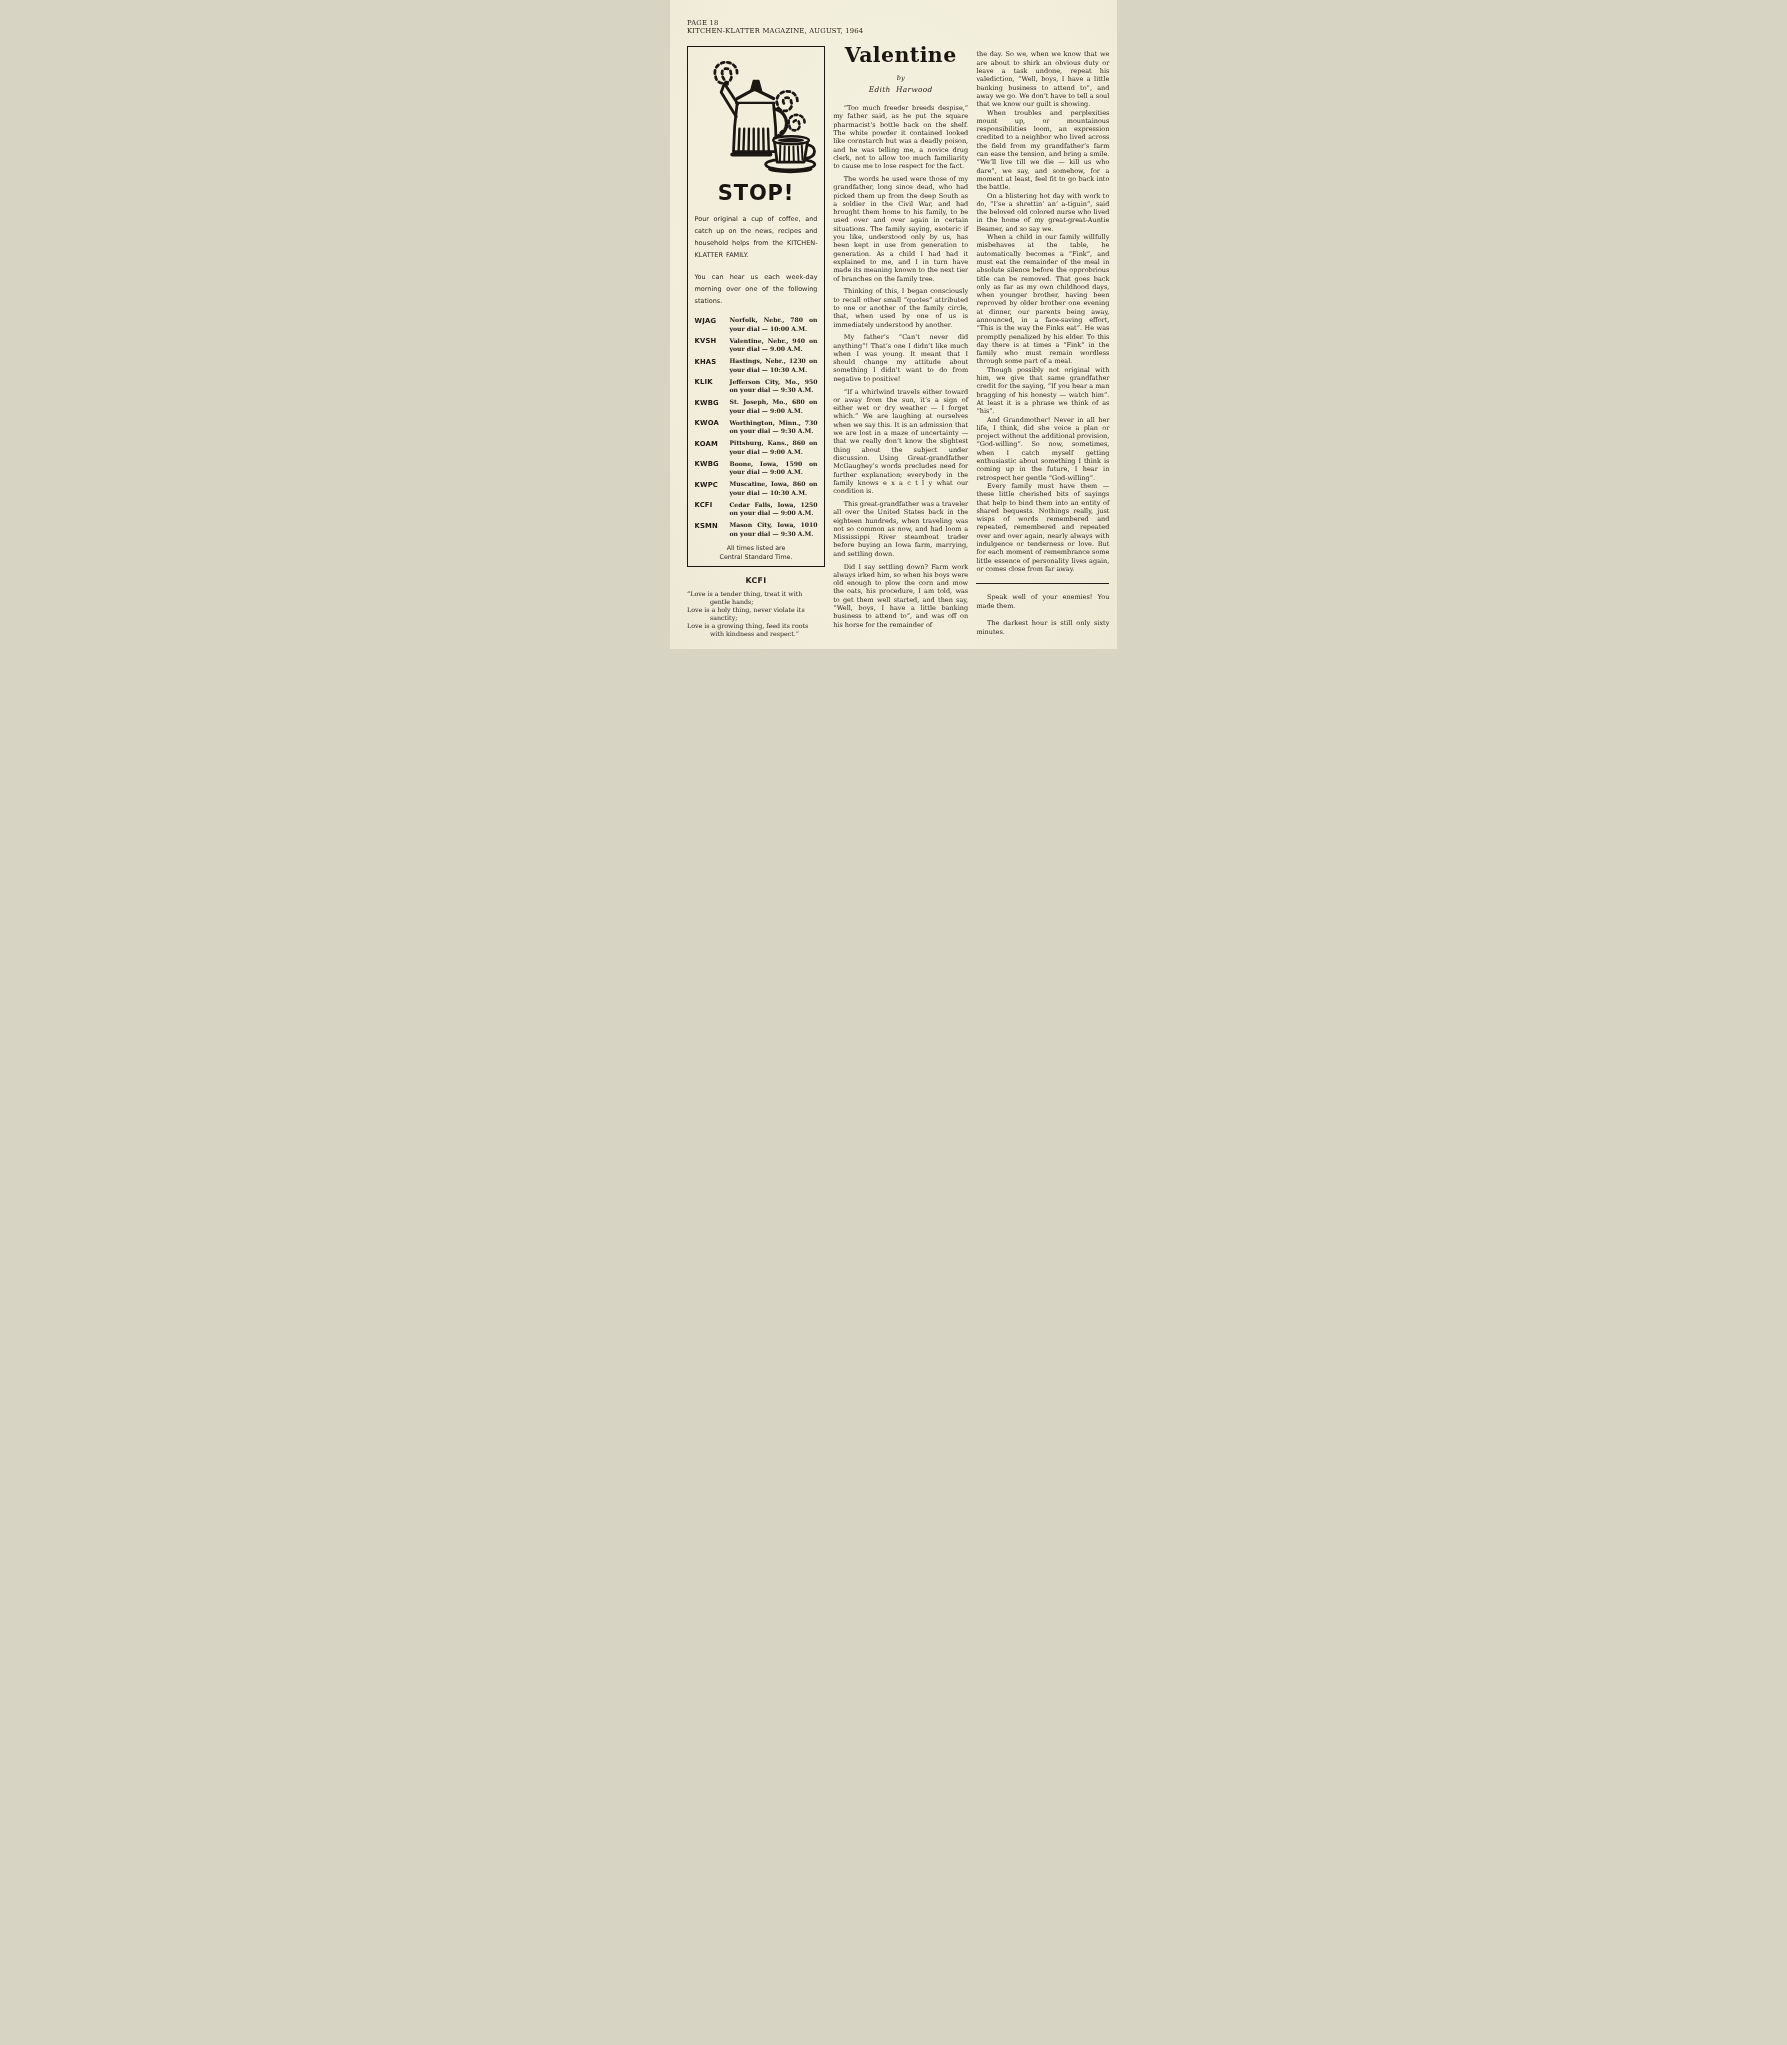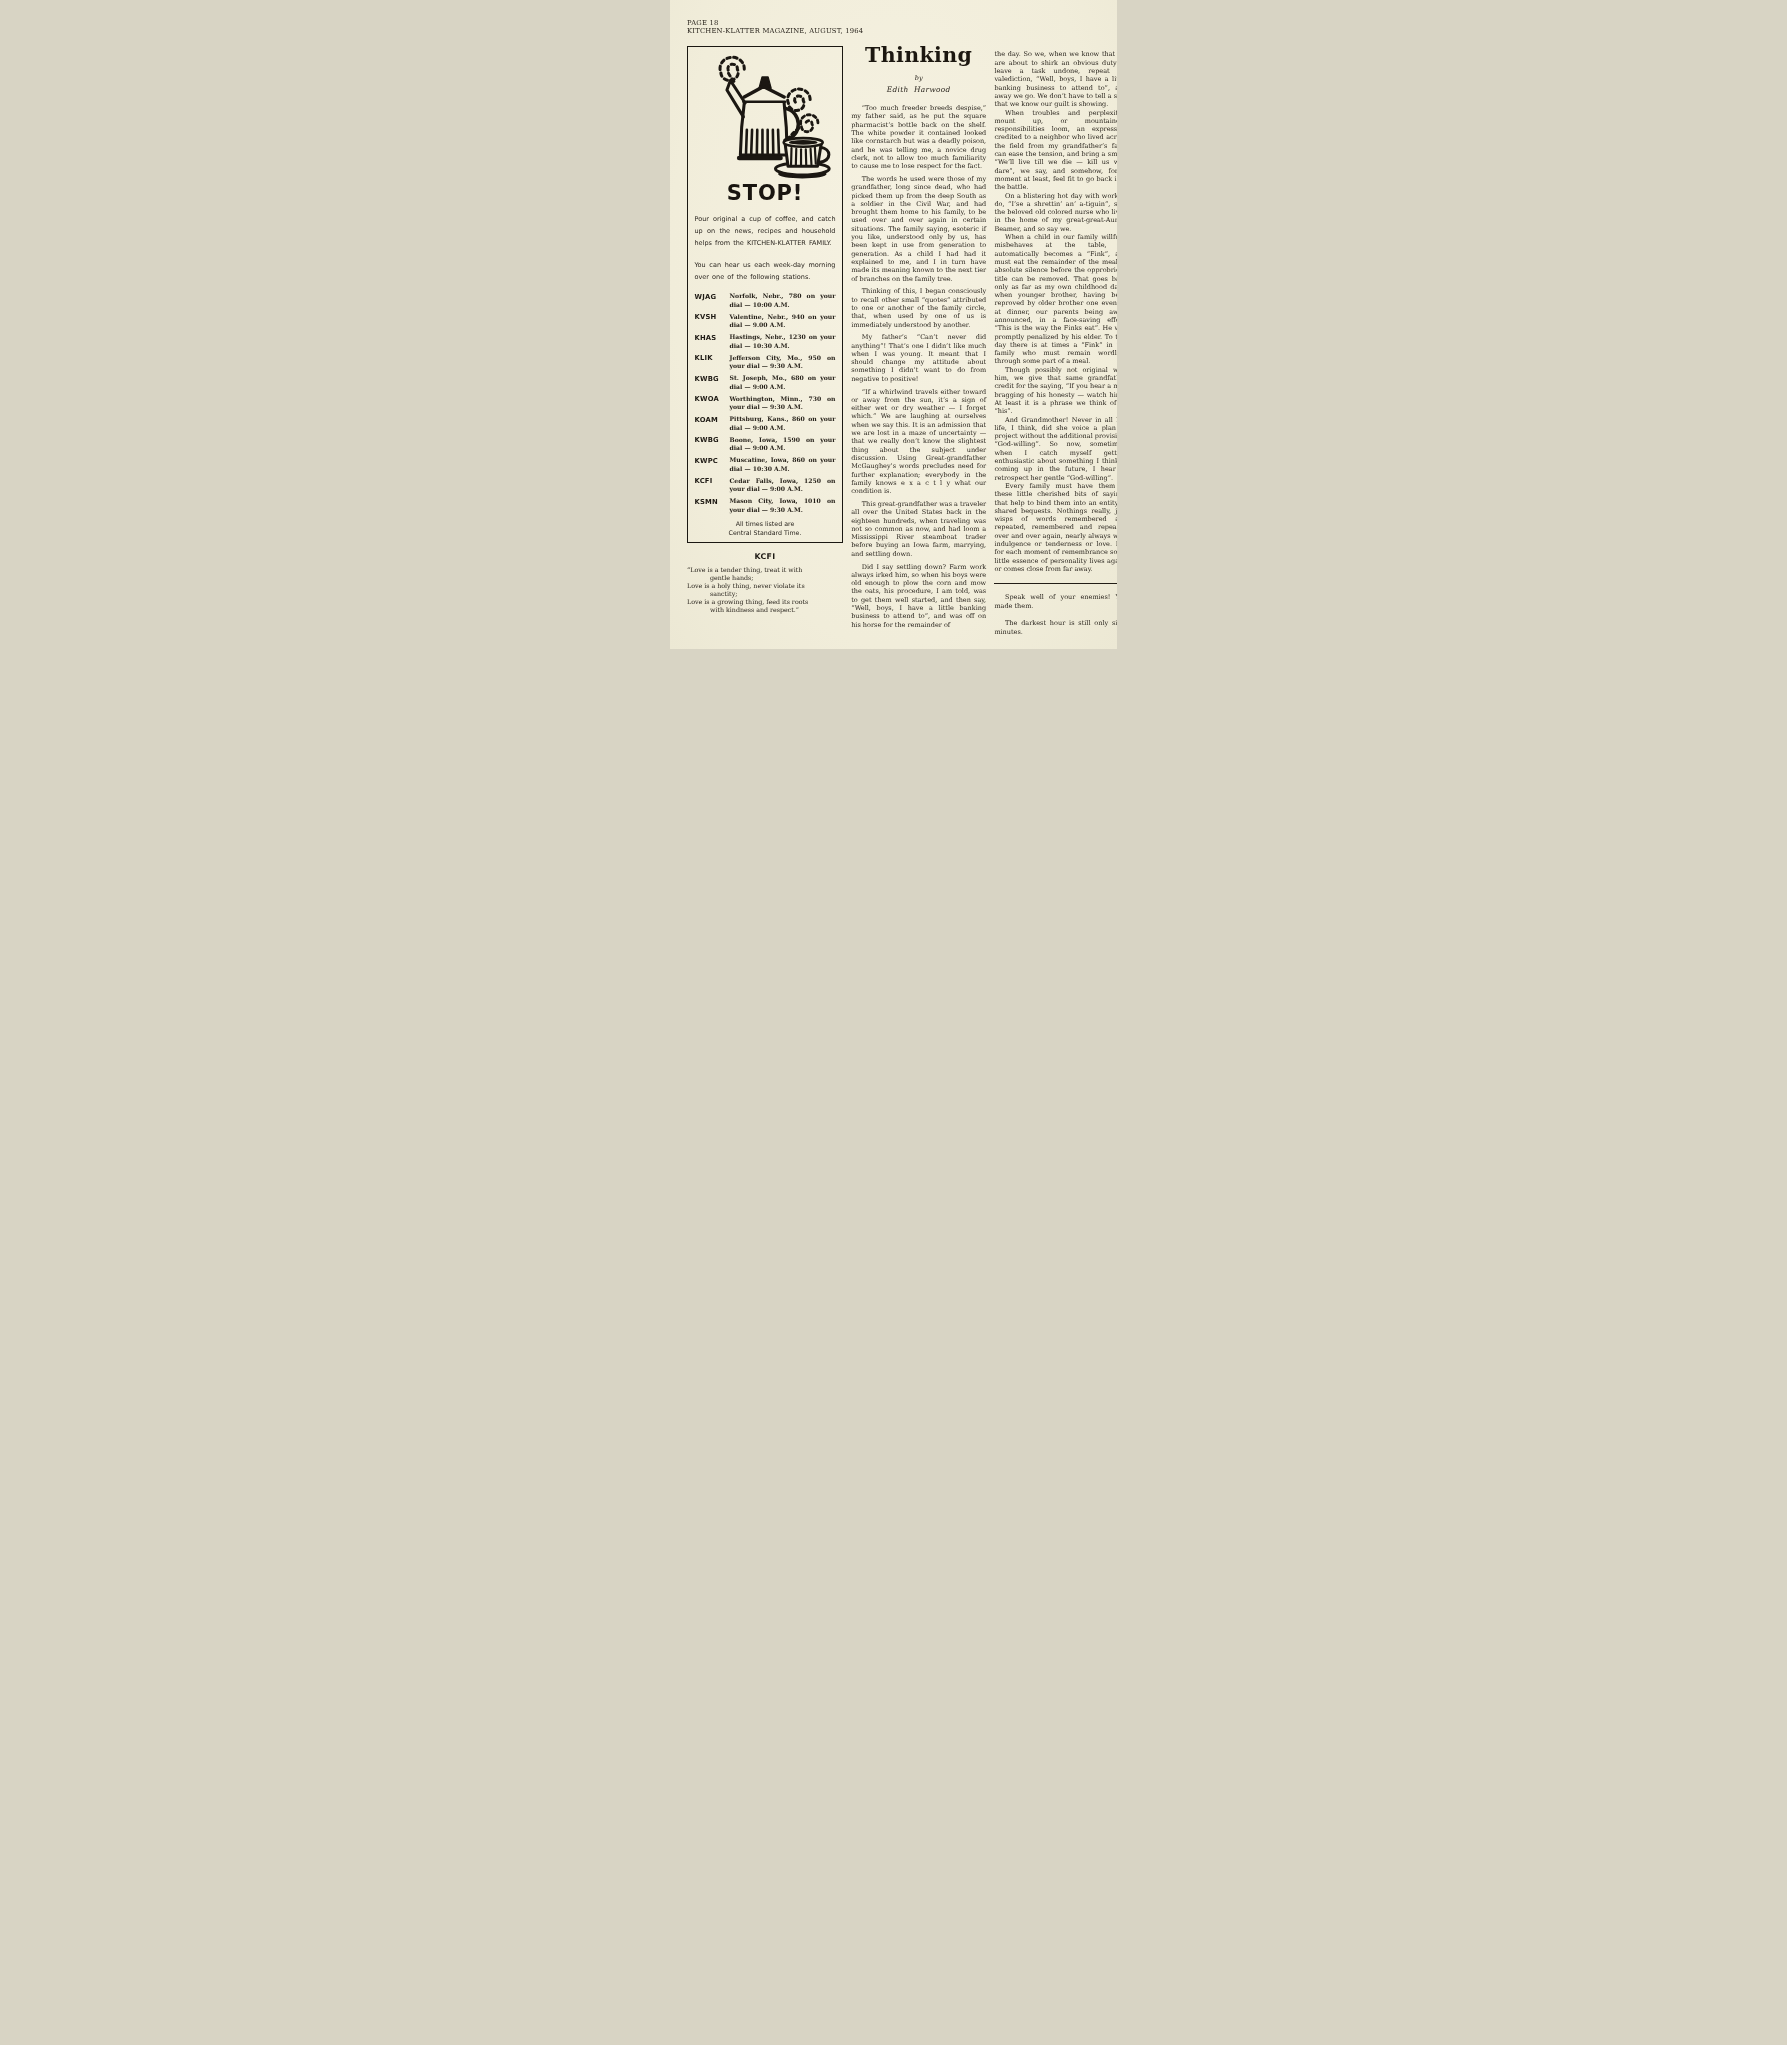--- a/index.html
+++ b/index.html
@@ -16,21 +16,21 @@
     font-family:"DejaVu Serif","Liberation Serif",serif;
   }
   .masthead {
     display:flex; justify-content:space-between; align-items:baseline;
     font-size:6.8px; letter-spacing:0.2px; font-weight:500;
     color:#241f18;
     margin-bottom:10.6px;
     flex-direction:column;
   }
   .columns { display:flex; gap:8.2px; }
-  .col1 { width:156px; flex:none; }
+  .col1 { width:138px; flex:none; }
   .col2 { width:135px; flex:none; }
   .col3 { width:133px; flex:none; padding-top:4.9px; }
 
   
   .ad-box {
     border:1.6px solid #1b1812;
     padding:4.1px 6.5px 4.9px 6.5px;
     background:transparent;
   }
   .illo { width:100%; height:130px; }
@@ -247,21 +247,21 @@
           <span class="poem-cont">sanctity;</span>
         </div>
         <div class="poem-line">
           <span>Love is a growing thing, feed its roots</span>
           <span class="poem-cont">with kindness and respect.”</span>
         </div>
       </div>
     </div>
 
     <div class="col2">
-      <div class="article-title">Thinking</div>
+      <div class="article-title">Valentine</div>
       <div class="byline-by">by</div>
       <div class="byline-author">Edith Harwood</div>
 
       <p class="body-par">“Too much freeder breeds despise,” my father said, as he put the square pharmacist’s bottle back on the shelf. The white powder it contained looked like cornstarch but was a deadly poison, and he was telling me, a novice drug clerk, not to allow too much familiarity to cause me to lose respect for the fact.</p>
       <p class="body-par">The words he used were those of my grandfather, long since dead, who had picked them up from the deep South as a soldier in the Civil War, and had brought them home to his family, to be used over and over again in certain situations. The family saying, esoteric if you like, understood only by us, has been kept in use from generation to generation. As a child I had had it explained to me, and I in turn have made its meaning known to the next tier of branches on the family tree.</p>
       <p class="body-par">Thinking of this, I began consciously to recall other small “quotes” attributed to one or another of the family circle, that, when used by one of us is immediately understood by another.</p>
       <p class="body-par">My father’s “Can’t never did anything”! That’s one I didn’t like much when I was young. It meant that I should change my attitude about something I didn’t want to do from negative to positive!</p>
       <p class="body-par">“If a whirlwind travels either toward or away from the sun, it’s a sign of either wet or dry weather — I forget which.” We are laughing at ourselves when we say this. It is an admission that we are lost in a maze of uncertainty — that we really don’t know the slightest thing about the subject under discussion. Using Great-grandfather McGaughey’s words precludes need for further explanation; everybody in the family knows e x a c t l y what our condition is.</p>
       <p class="body-par">This great-grandfather was a traveler all over the United States back in the eighteen hundreds, when traveling was not so common as now, and had loom a Mississippi River steamboat trader before buying an Iowa farm, marrying, and settling down.</p>
       <p class="body-par">Did I say settling down? Farm work always irked him, so when his boys were old enough to plow the corn and mow the oats, his procedure, I am told, was to get them well started, and then say, “Well, boys, I have a little banking business to attend to”, and was off on his horse for the remainder of</p>

